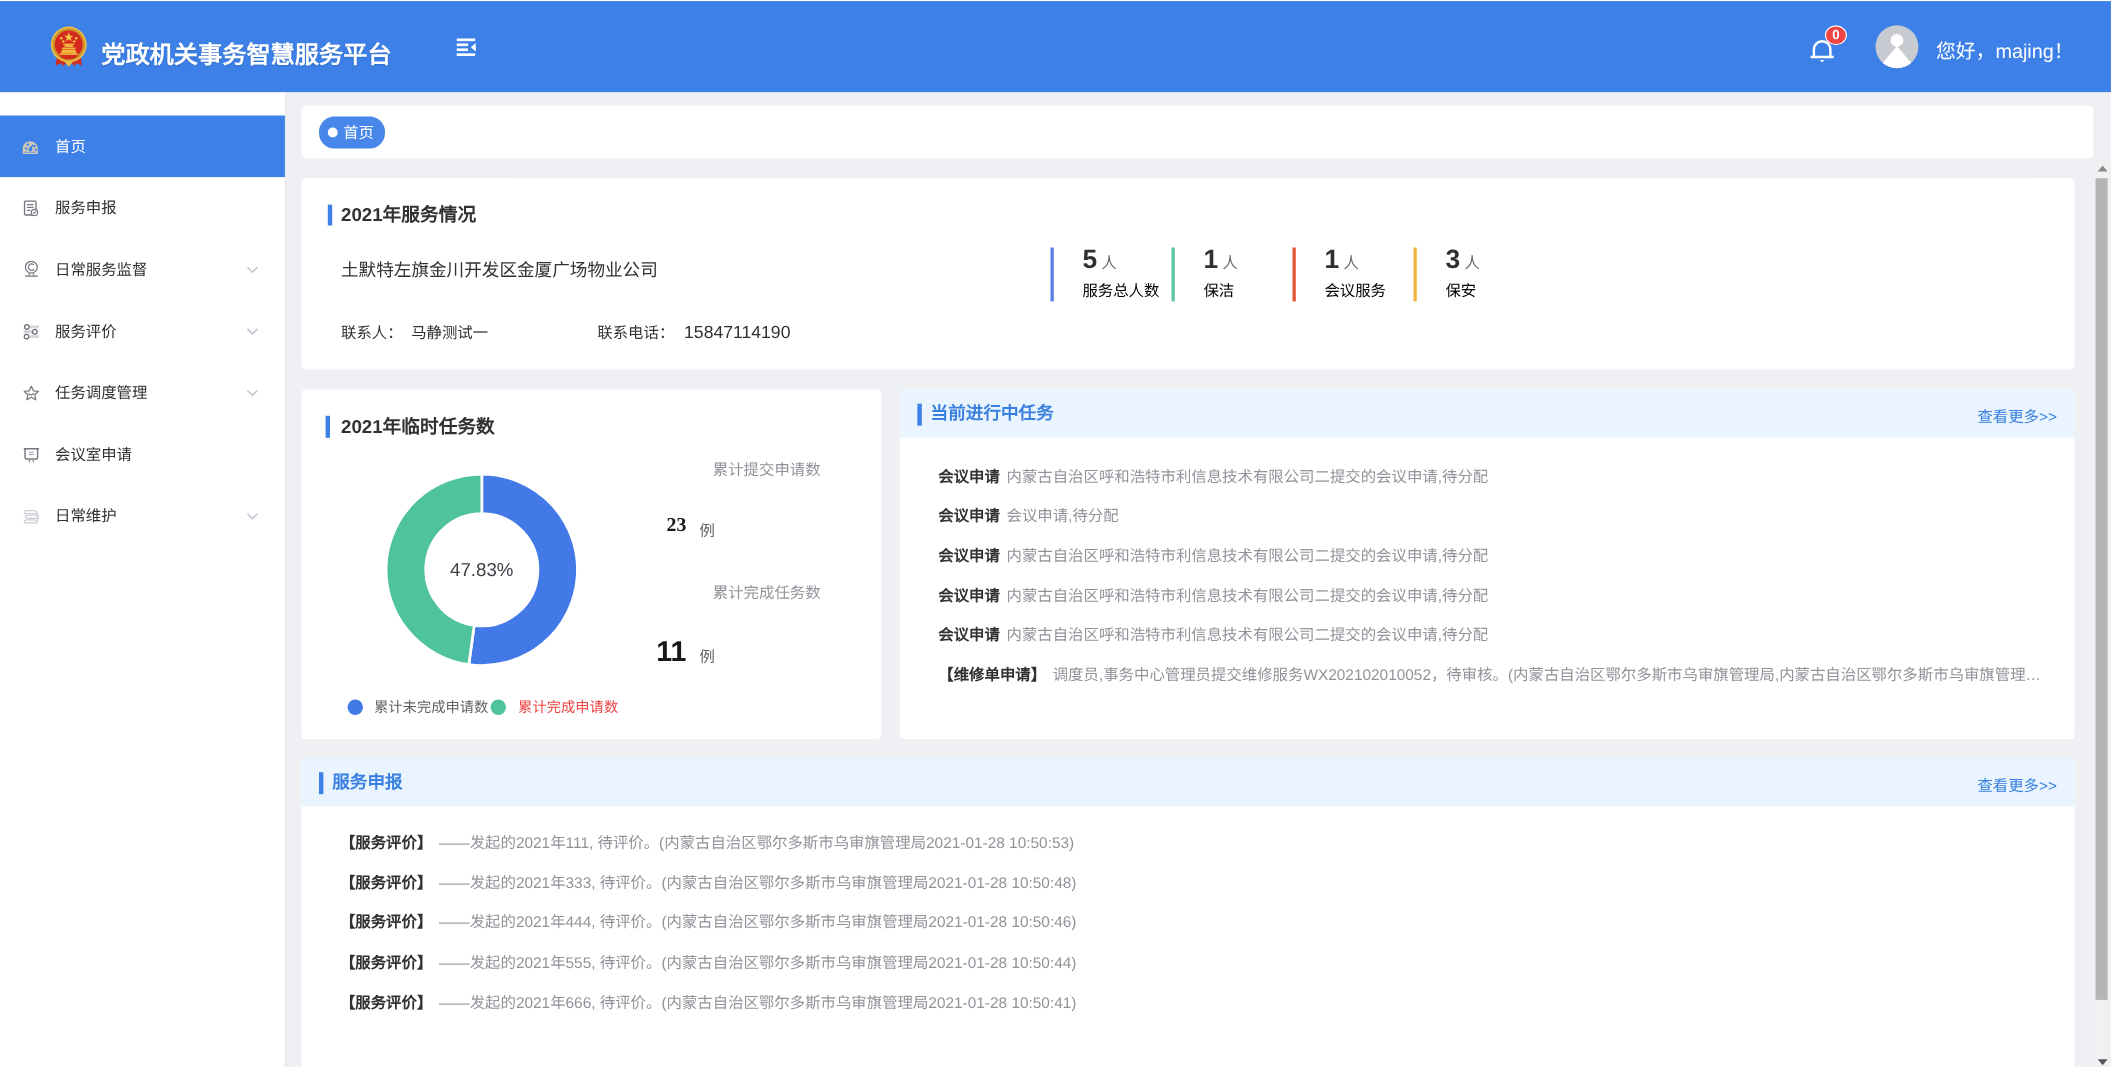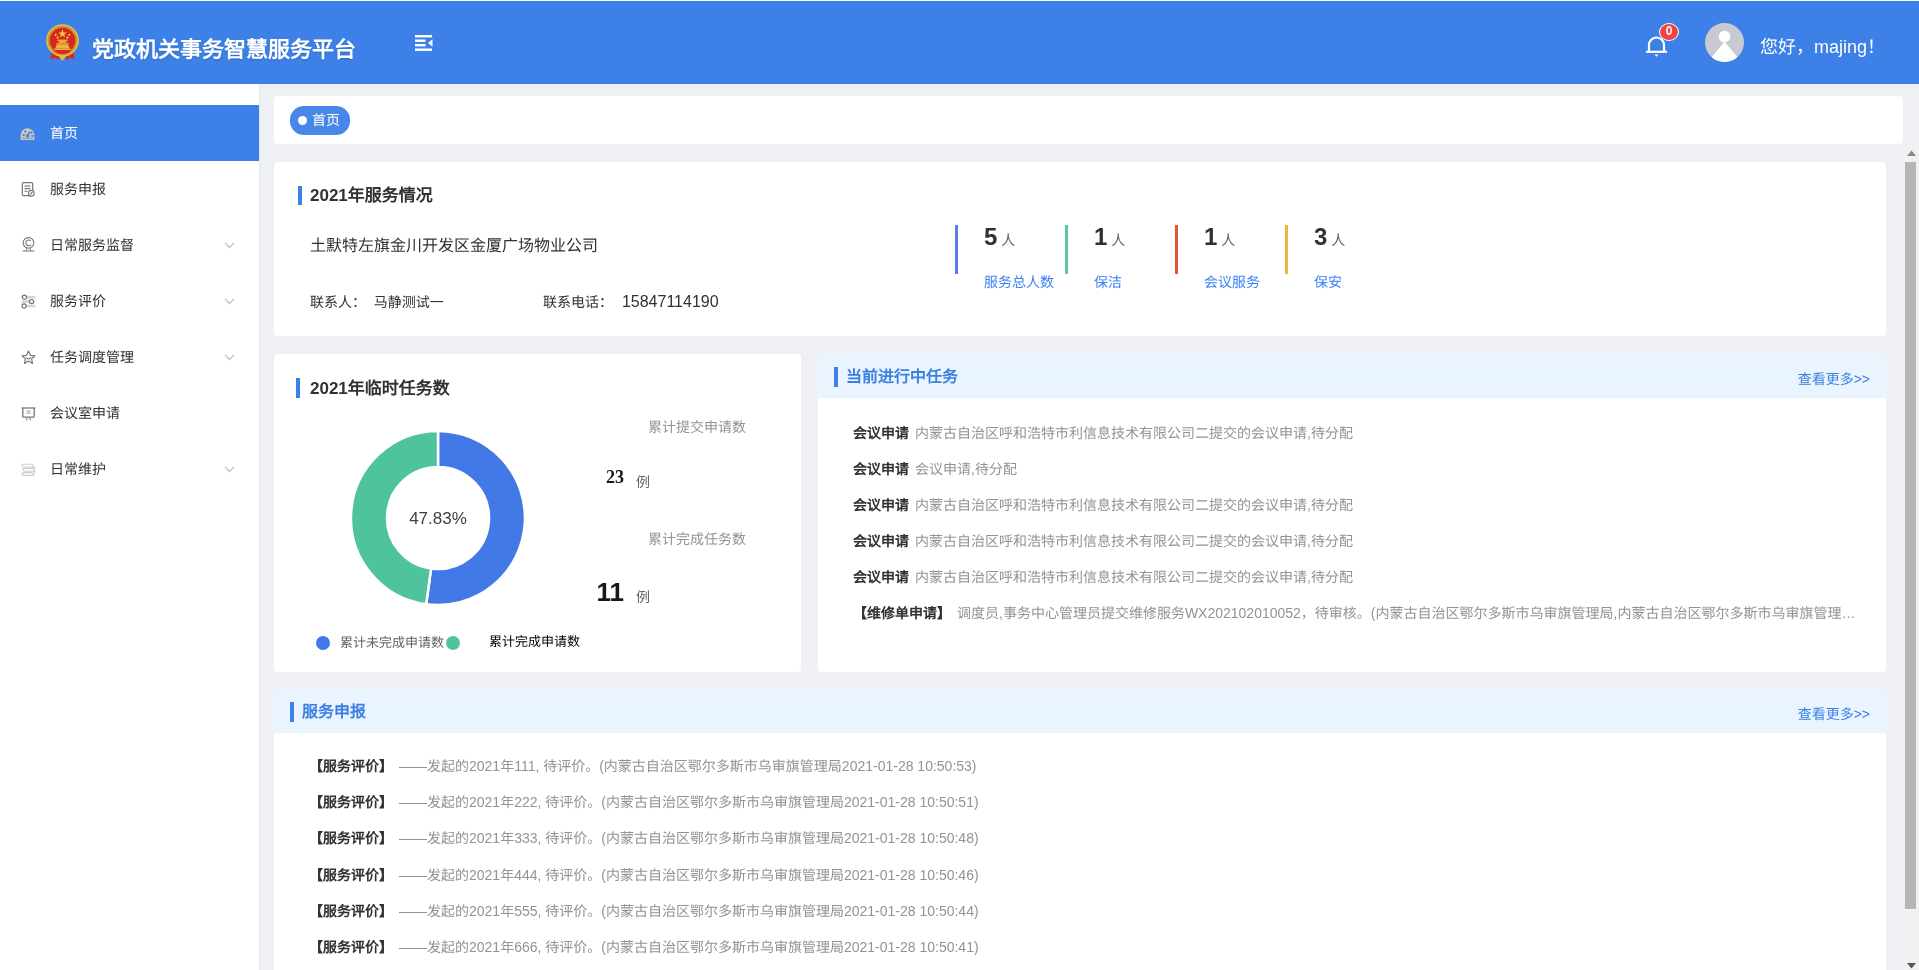--- a/index.html
+++ b/index.html
@@ -36,21 +36,21 @@
   #chip .dot { position:absolute; left:8px; top:10px; width:9px; height:9px; border-radius:50%; background:#fff; }
   #chip .t { position:absolute; left:22px; }
   .card { position:absolute; background:#fff; border-radius:4px; }
   .cardtitle { position:absolute; font-size:17px; font-weight:bold; color:#303133; }
   .bluebar { position:absolute; width:4px; height:19px; background:#3c80e8; }
   
   #card1 { left:274px; top:162px; width:1612px; height:174px; }
   .stat { position:absolute; top:63px; width:110px; height:49px; border-left:3px solid #000; padding-left:26px; }
   .stat .num { font-size:24px; font-weight:bold; color:#303133; line-height:24px; }
   .stat .unit { font-size:14px; color:#606266; font-weight:normal; margin-left:4px; }
-  .stat .lab { font-size:14px; color:#3b82f6; margin-top:22px; }
+  .stat .lab { font-size:14px; color:#000000; margin-top:4px; }
   
   #card2 { left:274px; top:354px; width:527px; height:318px; }
   #card3 { left:818px; top:354px; width:1068px; height:318px; }
   .cardhead { position:absolute; left:0; top:0; width:100%; height:44px; background:#e9f4fe;
     border-radius:4px 4px 0 0; }
   .cardhead .bluebar { top:13px; height:20px; }
   .cardhead .htxt { position:absolute; font-size:16px; font-weight:bold; color:#3a80e0; top:13px; line-height:19px; }
   .more { position:absolute; right:16px; top:14px; font-size:14px; color:#3a80e0; }
   .tlist { position:absolute; font-size:14px; color:#909399; }
   .tlist .row { height:36px; line-height:36px; white-space:nowrap; overflow:hidden; text-overflow:ellipsis; }
@@ -226,21 +226,21 @@
   </svg>
   <div style="position:absolute; left:330px; top:62px; width:142px; text-align:right; font-size:14px; color:#909399;">累计提交申请数</div>
   <div style="position:absolute; left:280px; top:110px; width:70px; text-align:right; font-size:18px; font-weight:bold; color:#17181a; line-height:26px;font-family:Liberation Serif, serif;">23</div>
   <div style="position:absolute; left:362px; top:117px; font-size:14px; color:#606266;">例</div>
   <div style="position:absolute; left:330px; top:174px; width:142px; text-align:right; font-size:14px; color:#909399;">累计完成任务数</div>
   <div style="position:absolute; left:280px; top:225px; width:70px; text-align:right; font-size:26px; font-weight:bold; color:#17181a; line-height:26px;">11</div>
   <div style="position:absolute; left:362px; top:232px; font-size:14px; color:#606266;">例</div>
   <div style="position:absolute; left:42px; top:282px; width:14px; height:14px; border-radius:50%; background:#4379e7;"></div>
   <div style="position:absolute; left:66px; top:282px; font-size:13px; color:#606266; line-height:14px;">累计未完成申请数</div>
   <div style="position:absolute; left:172px; top:282px; width:14px; height:14px; border-radius:50%; background:#4fc39d;"></div>
-  <div style="position:absolute; left:215px; top:282px; font-size:13px; color:#000000; line-height:14px;font-family:Liberation Mono, monospace;">累计完成申请数</div>
+  <div style="position:absolute; left:197px; top:282px; font-size:13px; color:#ef4444; line-height:14px;">累计完成申请数</div>
 </div>
 
 <div class="card" id="card3">
   <div class="cardhead">
     <div class="bluebar" style="left:16px;"></div>
     <div class="htxt" style="left:28px;">当前进行中任务</div>
     <div class="more">查看更多&gt;&gt;</div>
   </div>
   <div class="tlist" style="left:35px; top:61px; width:1010px;">
     <div class="row"><b>会议申请</b>内蒙古自治区呼和浩特市利信息技术有限公司二提交的会议申请,待分配</div>
@@ -253,21 +253,20 @@
 </div>
 
 <div class="card" id="card4">
   <div class="cardhead" style="width:1612px;">
     <div class="bluebar" style="left:16px;"></div>
     <div class="htxt" style="left:28px;">服务申报</div>
     <div class="more">查看更多&gt;&gt;</div>
   </div>
   <div class="tlist" style="left:35px; top:59px; width:1560px;">
     <div class="row" style="height:36.2px;"><b>【服务评价】</b>——发起的2021年111, 待评价。(内蒙古自治区鄂尔多斯市乌审旗管理局2021-01-28 10:50:53)</div>
-    <div class="row" style="height:36.2px;"><b>【服务评价】</b>——发起的2021年222, 待评价。(内蒙古自治区鄂尔多斯市乌审旗管理局2021-01-28 10:50:51)</div>
     <div class="row" style="height:36.2px;"><b>【服务评价】</b>——发起的2021年333, 待评价。(内蒙古自治区鄂尔多斯市乌审旗管理局2021-01-28 10:50:48)</div>
     <div class="row" style="height:36.2px;"><b>【服务评价】</b>——发起的2021年444, 待评价。(内蒙古自治区鄂尔多斯市乌审旗管理局2021-01-28 10:50:46)</div>
     <div class="row" style="height:36.2px;"><b>【服务评价】</b>——发起的2021年555, 待评价。(内蒙古自治区鄂尔多斯市乌审旗管理局2021-01-28 10:50:44)</div>
     <div class="row" style="height:36.2px;"><b>【服务评价】</b>——发起的2021年666, 待评价。(内蒙古自治区鄂尔多斯市乌审旗管理局2021-01-28 10:50:41)</div>
   </div>
 </div>
 
 <div id="sbtrack"></div>
 <div id="sbthumb"></div>
 <svg class="sbarr" style="top:149px;" width="13" height="9" viewBox="0 0 13 9">

